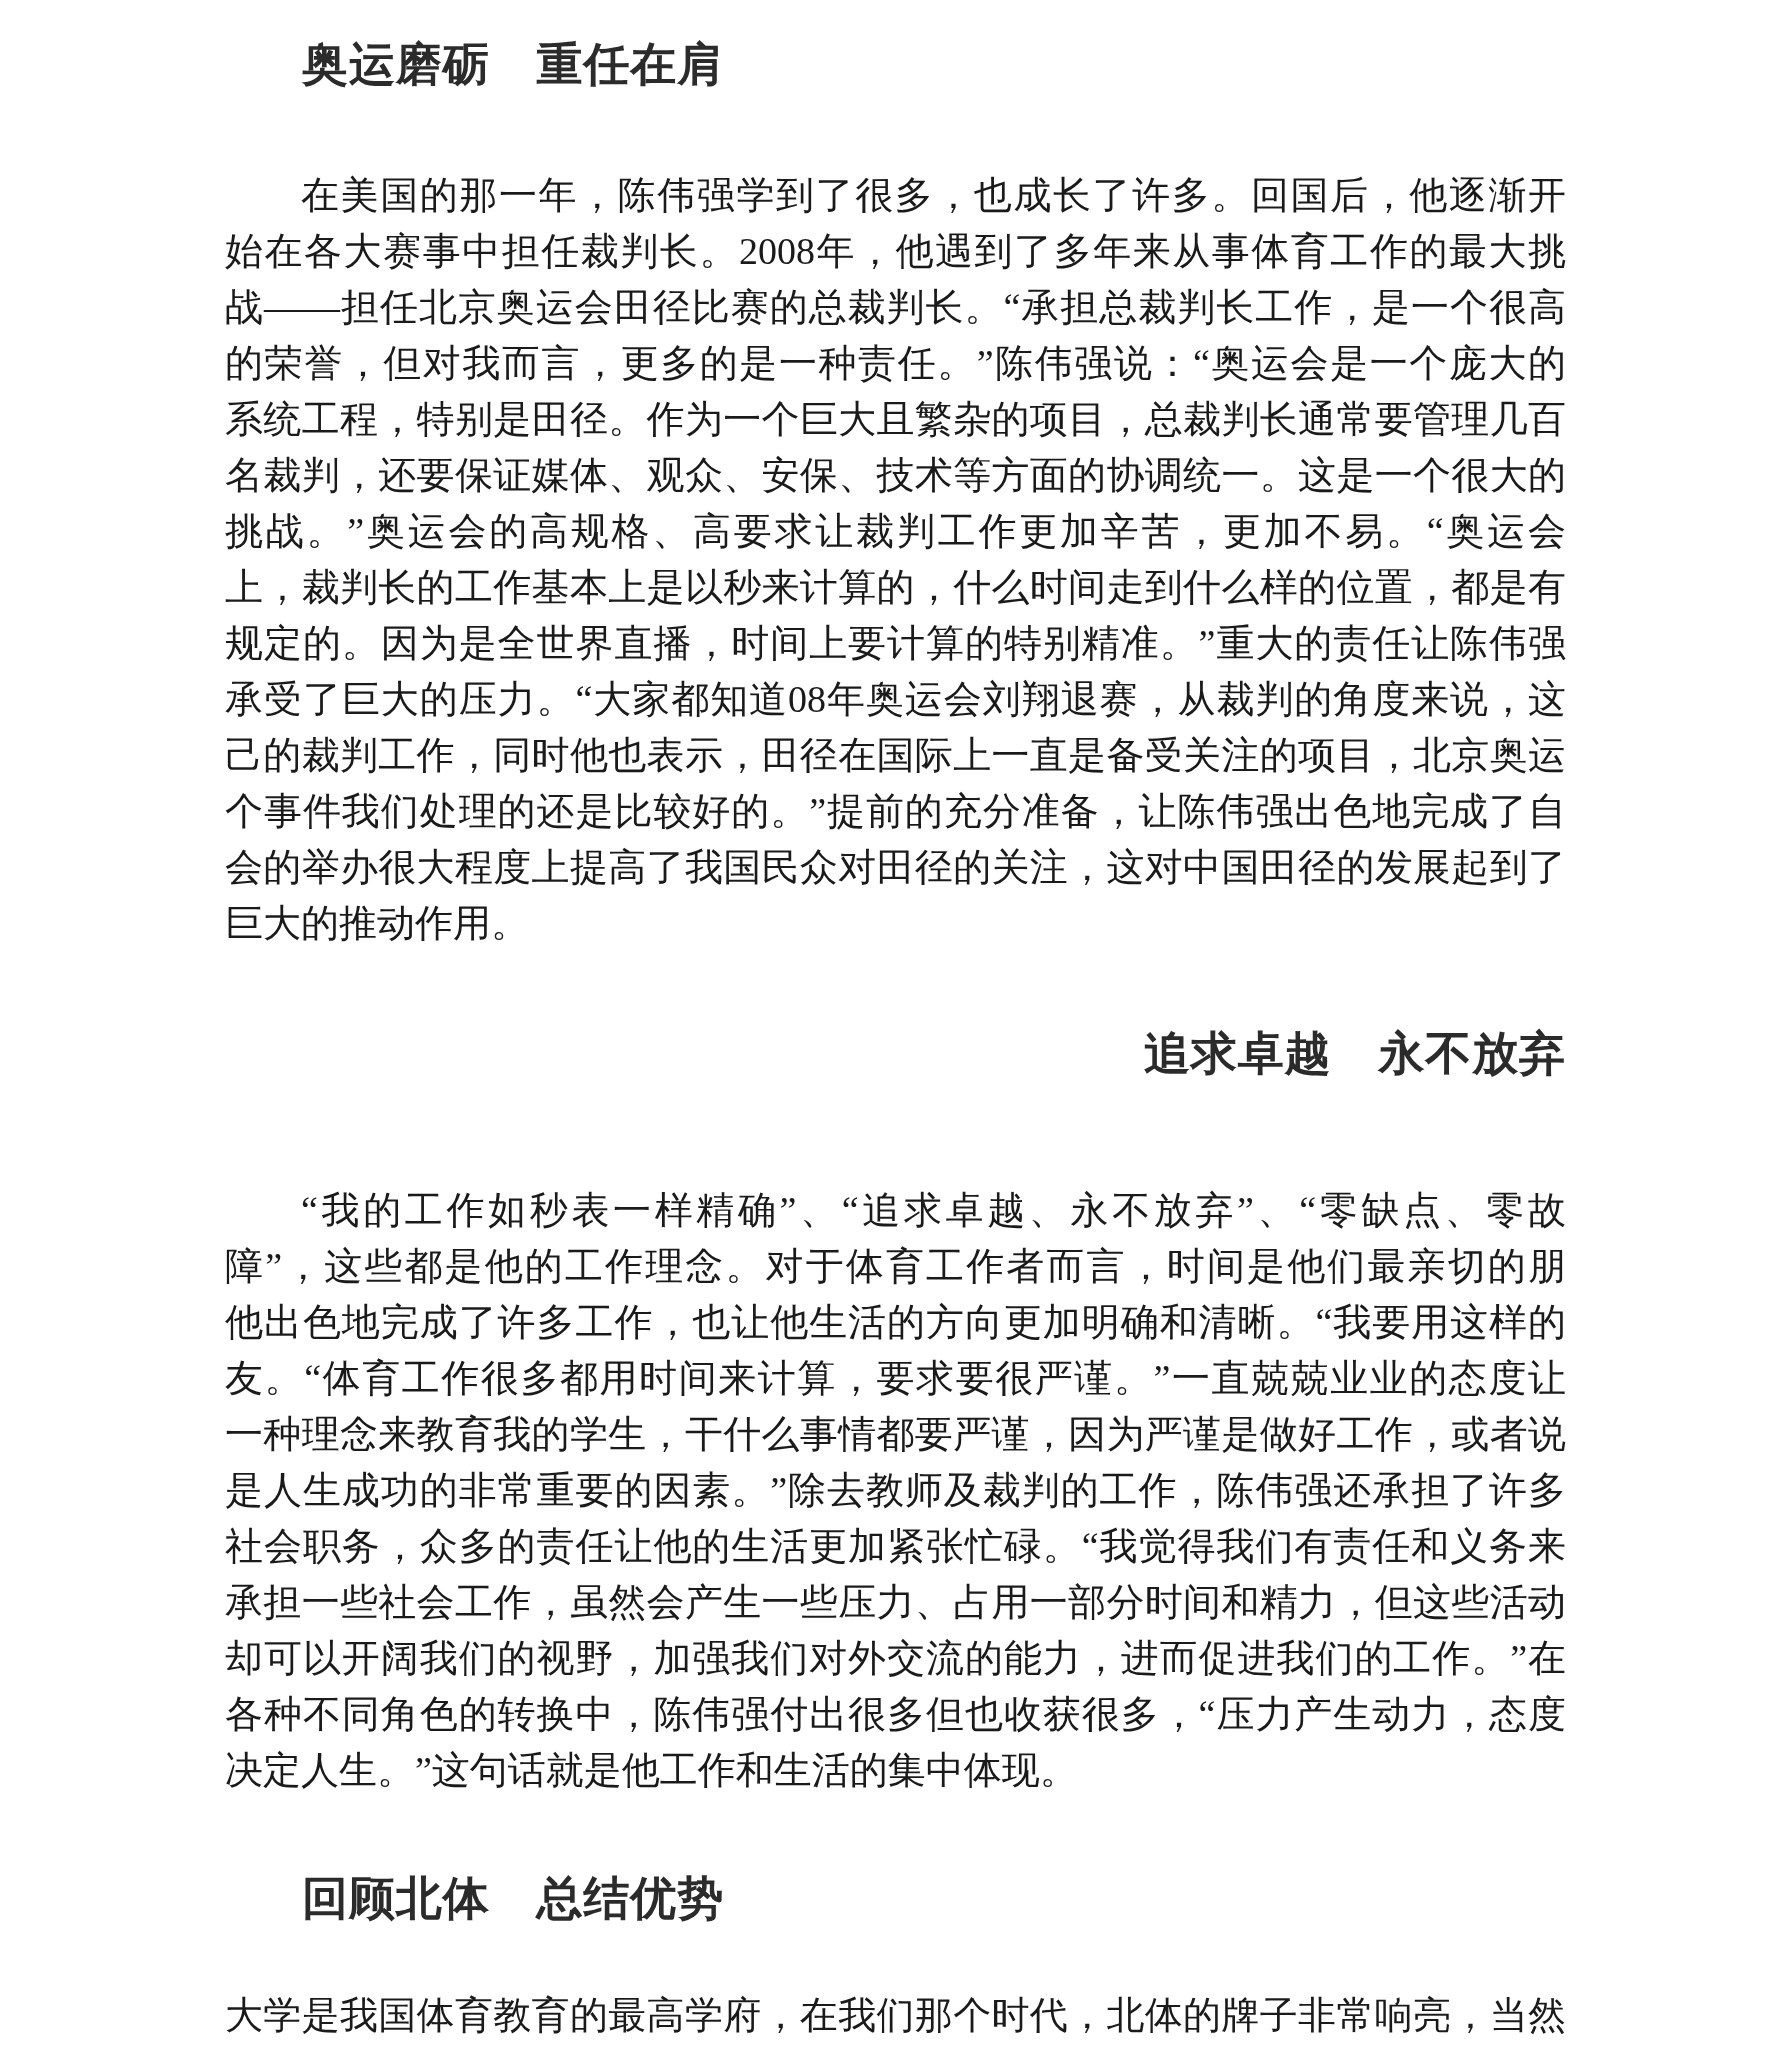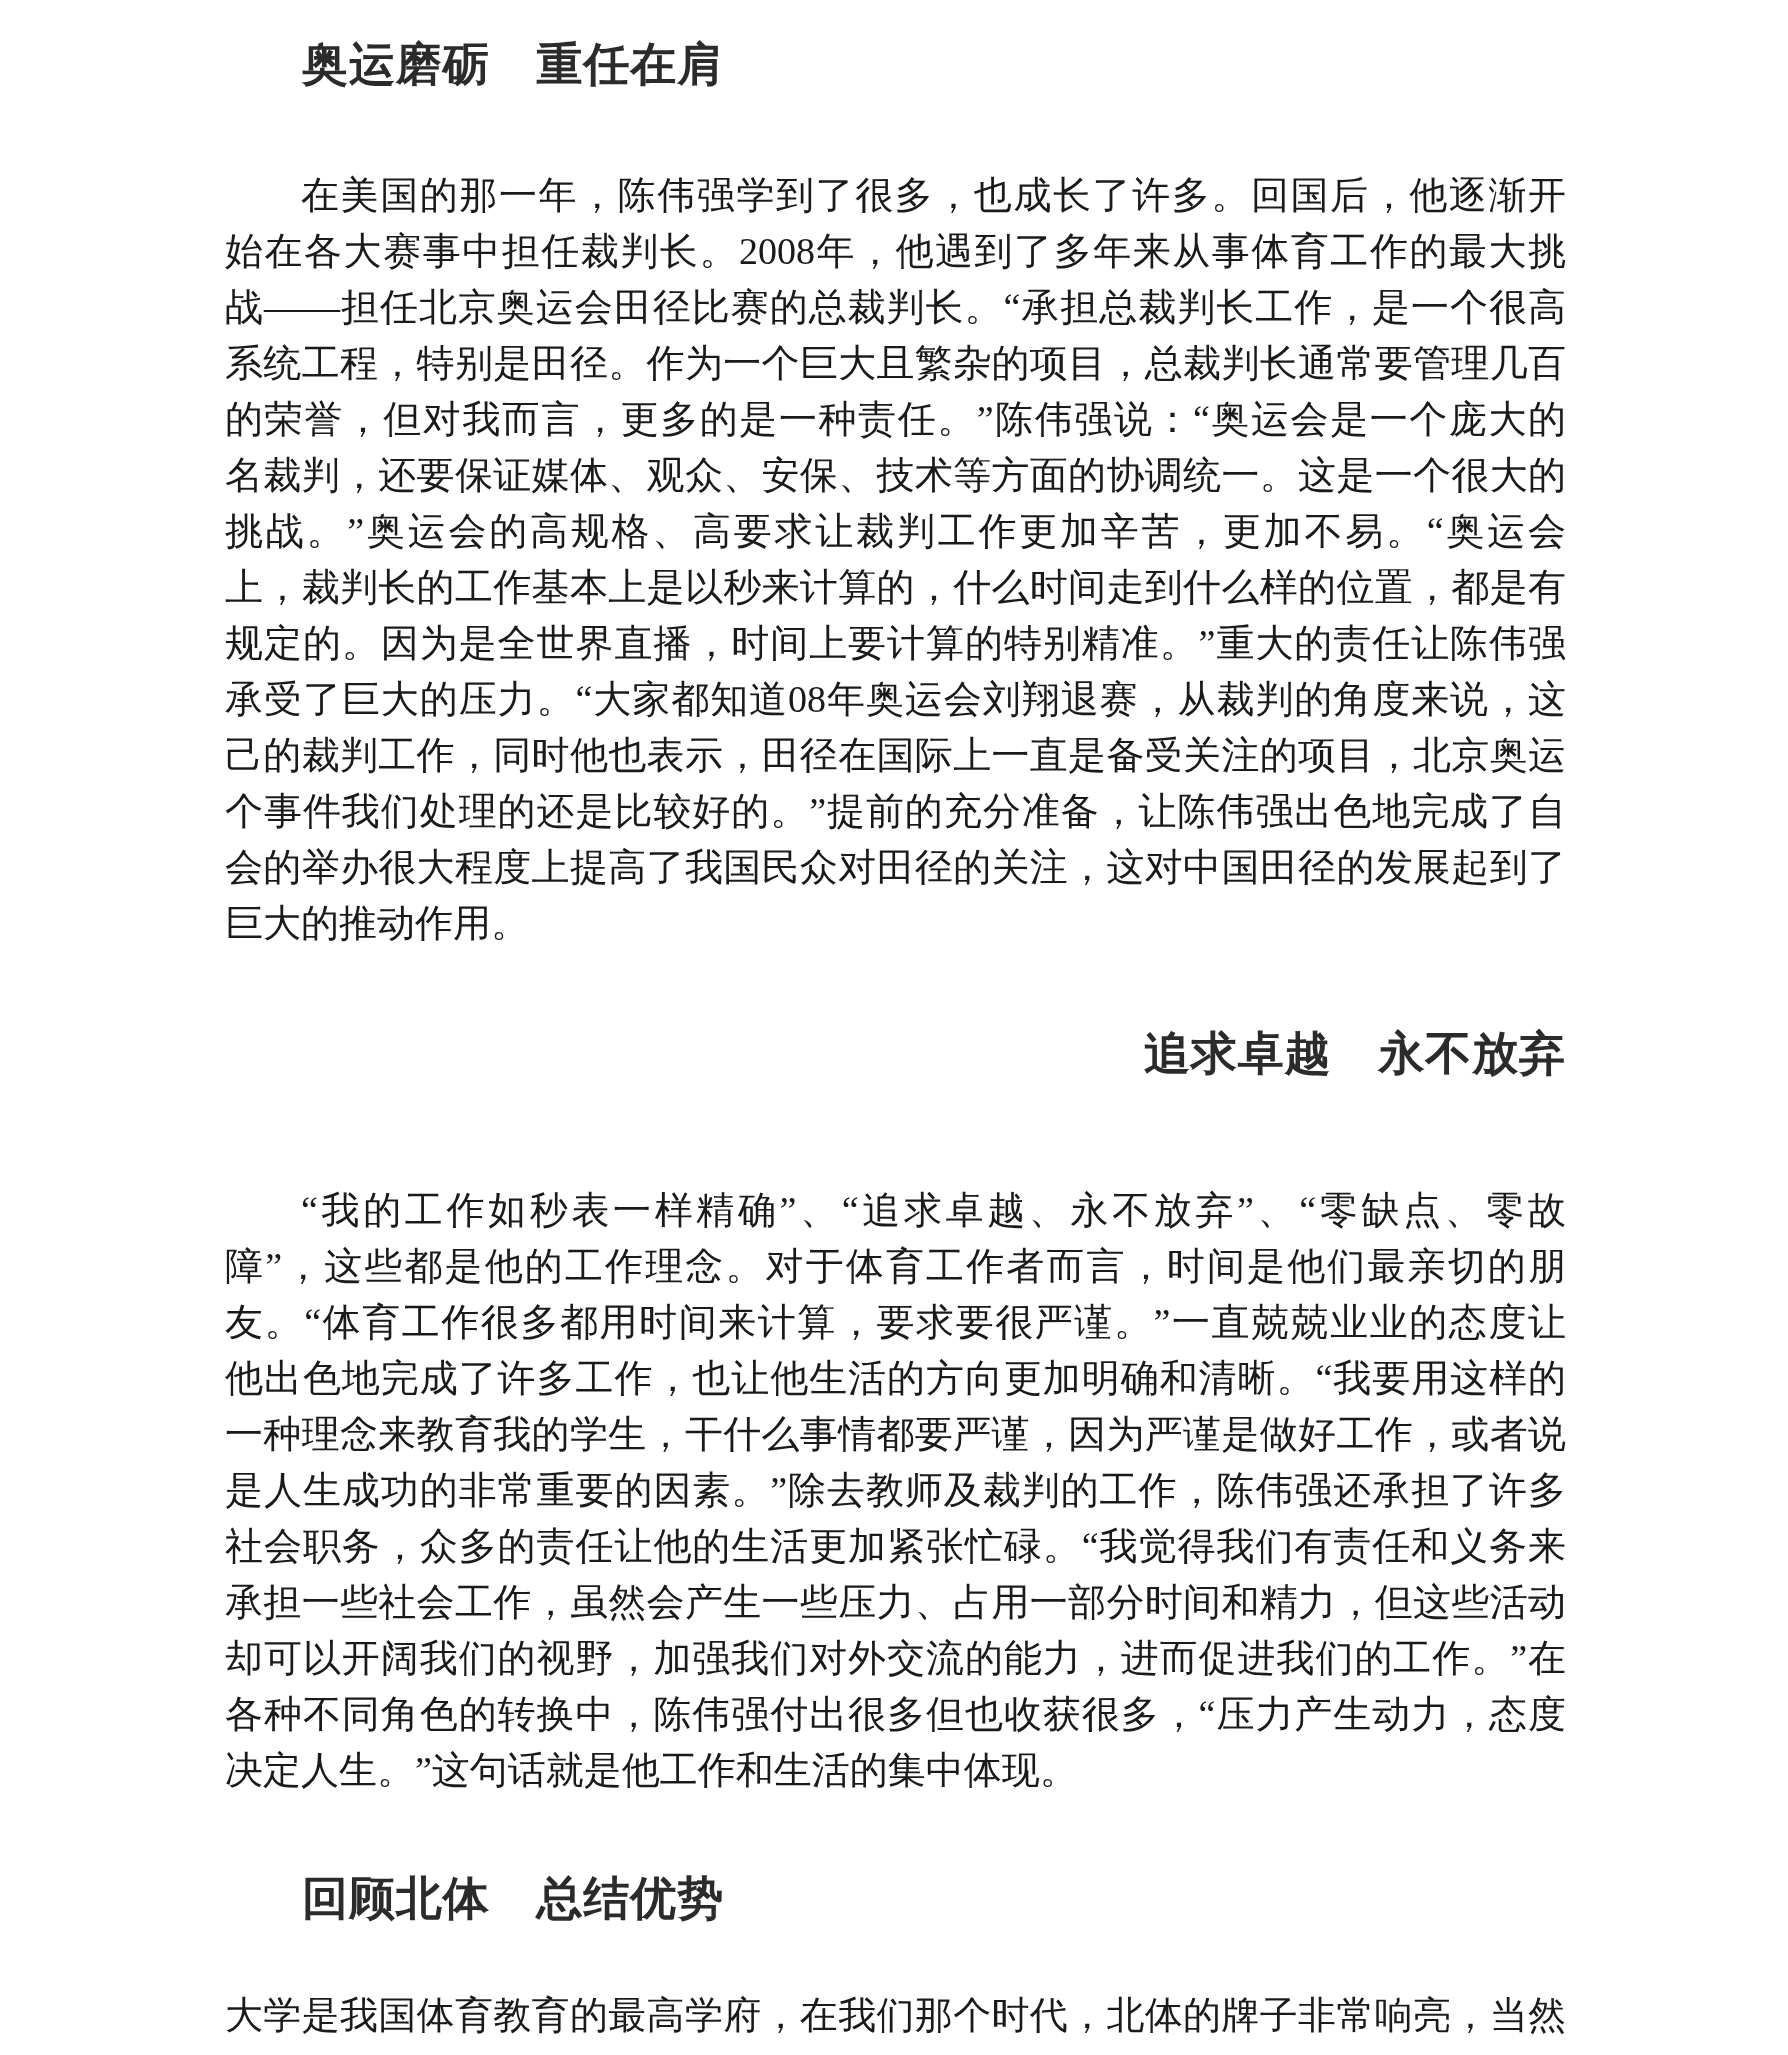--- a/index.html
+++ b/index.html
@@ -48,39 +48,39 @@
 </head>
 <body>
 
 <div class="doc">
 
   <h1 class="heading h1">奥运磨砺　重任在肩</h1>
   <div class="para p1">
     <div class="line first">在美国的那一年，陈伟强学到了很多，也成长了许多。回国后，他逐渐开</div>
     <div class="line">始在各大赛事中担任裁判长。2008年，他遇到了多年来从事体育工作的最大挑</div>
     <div class="line">战——担任北京奥运会田径比赛的总裁判长。“承担总裁判长工作，是一个很高</div>
+    <div class="line">的荣誉，但对我而言，更多的是一种责任。”陈伟强说：“奥运会是一个庞大的</div>
     <div class="line">系统工程，特别是田径。作为一个巨大且繁杂的项目，总裁判长通常要管理几百</div>
-    <div class="line">的荣誉，但对我而言，更多的是一种责任。”陈伟强说：“奥运会是一个庞大的</div>
     <div class="line">名裁判，还要保证媒体、观众、安保、技术等方面的协调统一。这是一个很大的</div>
     <div class="line">挑战。”奥运会的高规格、高要求让裁判工作更加辛苦，更加不易。“奥运会</div>
     <div class="line">上，裁判长的工作基本上是以秒来计算的，什么时间走到什么样的位置，都是有</div>
     <div class="line">规定的。因为是全世界直播，时间上要计算的特别精准。”重大的责任让陈伟强</div>
     <div class="line">承受了巨大的压力。“大家都知道08年奥运会刘翔退赛，从裁判的角度来说，这</div>
     <div class="line">己的裁判工作，同时他也表示，田径在国际上一直是备受关注的项目，北京奥运</div>
     <div class="line">个事件我们处理的还是比较好的。”提前的充分准备，让陈伟强出色地完成了自</div>
     <div class="line">会的举办很大程度上提高了我国民众对田径的关注，这对中国田径的发展起到了</div>
     <div class="line last">巨大的推动作用。</div>
   </div>
 
   <h1 class="heading h2">追求卓越　永不放弃</h1>
   <div class="para p2">
     <div class="line first">“我的工作如秒表一样精确”、“追求卓越、永不放弃”、“零缺点、零故</div>
     <div class="line">障”，这些都是他的工作理念。对于体育工作者而言，时间是他们最亲切的朋</div>
+    <div class="line">他出色地完成了许多工作，也让他生活的方向更加明确和清晰。“我要用这样的</div>
     <div class="line">友。“体育工作很多都用时间来计算，要求要很严谨。”一直兢兢业业的态度让</div>
-    <div class="line">他出色地完成了许多工作，也让他生活的方向更加明确和清晰。“我要用这样的</div>
     <div class="line">一种理念来教育我的学生，干什么事情都要严谨，因为严谨是做好工作，或者说</div>
     <div class="line">是人生成功的非常重要的因素。”除去教师及裁判的工作，陈伟强还承担了许多</div>
     <div class="line">社会职务，众多的责任让他的生活更加紧张忙碌。“我觉得我们有责任和义务来</div>
     <div class="line">承担一些社会工作，虽然会产生一些压力、占用一部分时间和精力，但这些活动</div>
     <div class="line">却可以开阔我们的视野，加强我们对外交流的能力，进而促进我们的工作。”在</div>
     <div class="line">各种不同角色的转换中，陈伟强付出很多但也收获很多，“压力产生动力，态度</div>
     <div class="line last">决定人生。”这句话就是他工作和生活的集中体现。</div>
   </div>
 
   <h1 class="heading h3">回顾北体　总结优势</h1>

